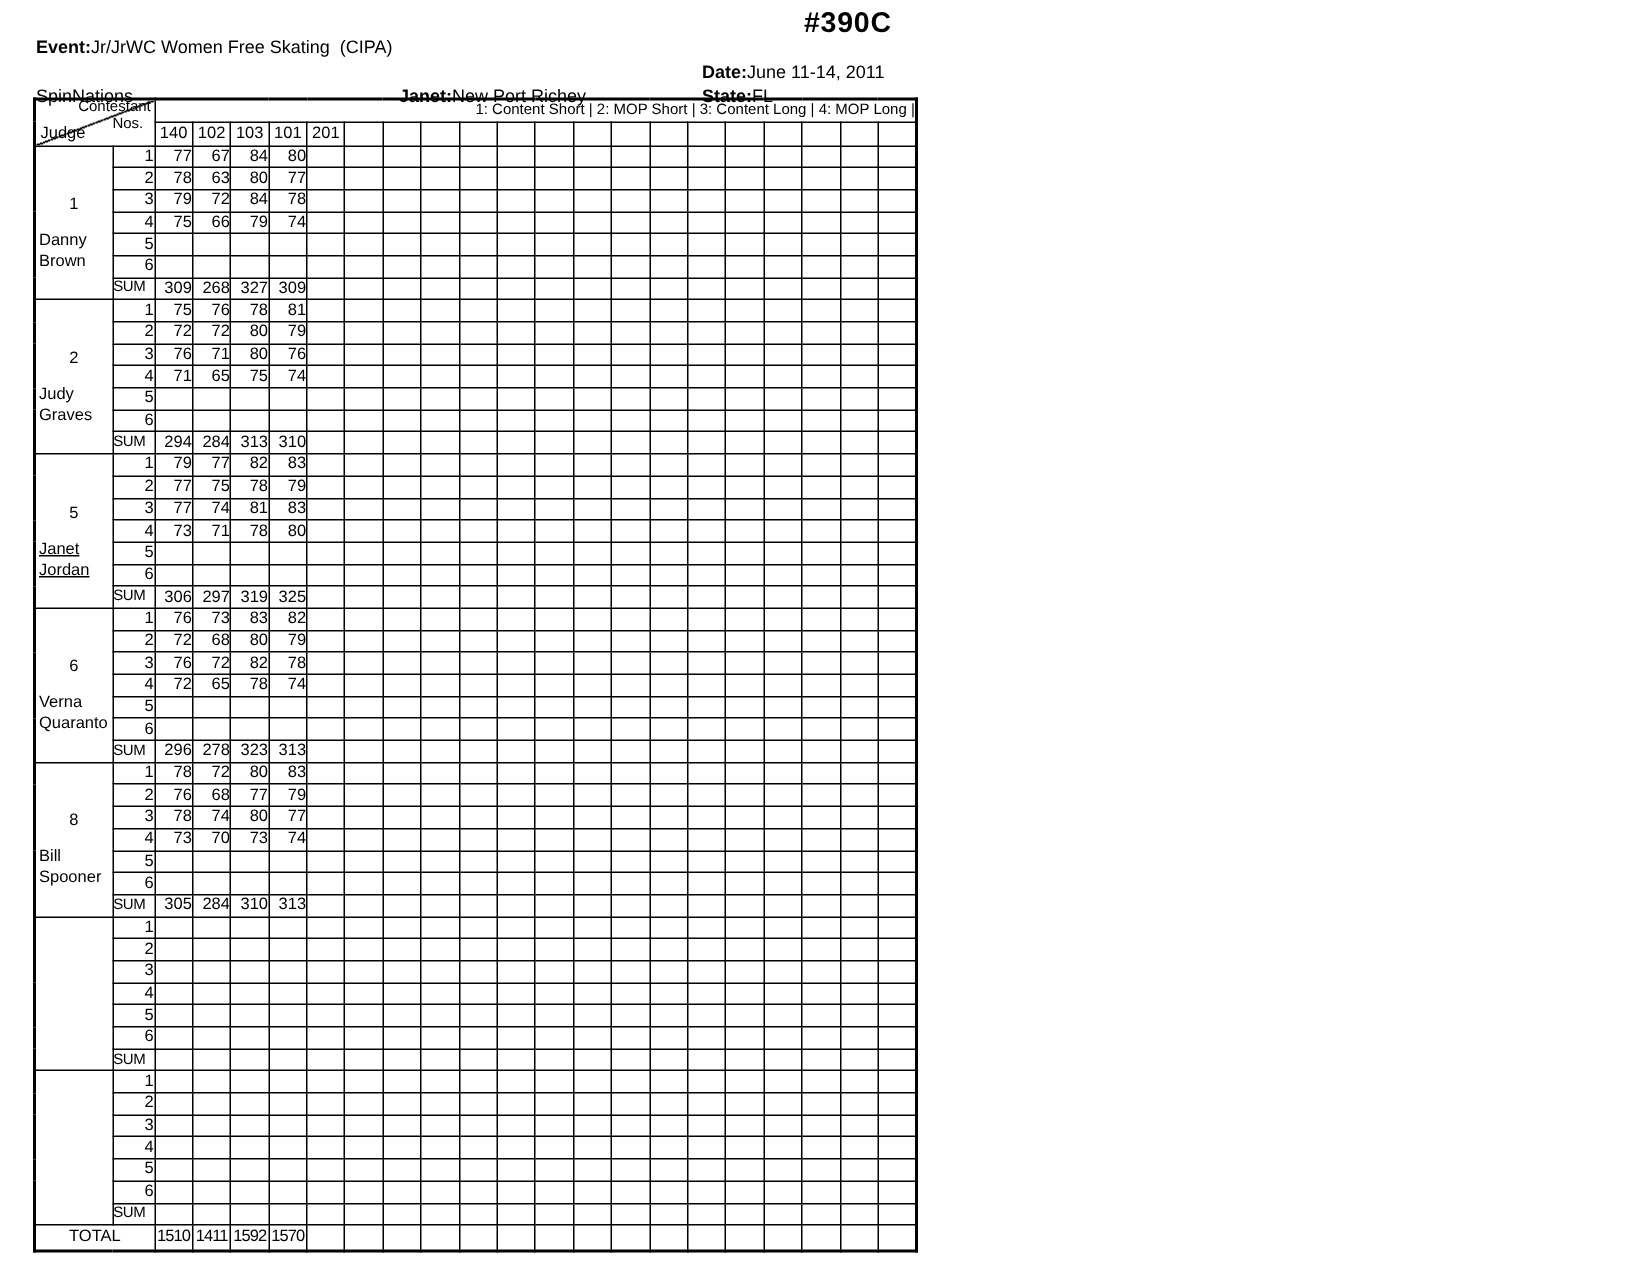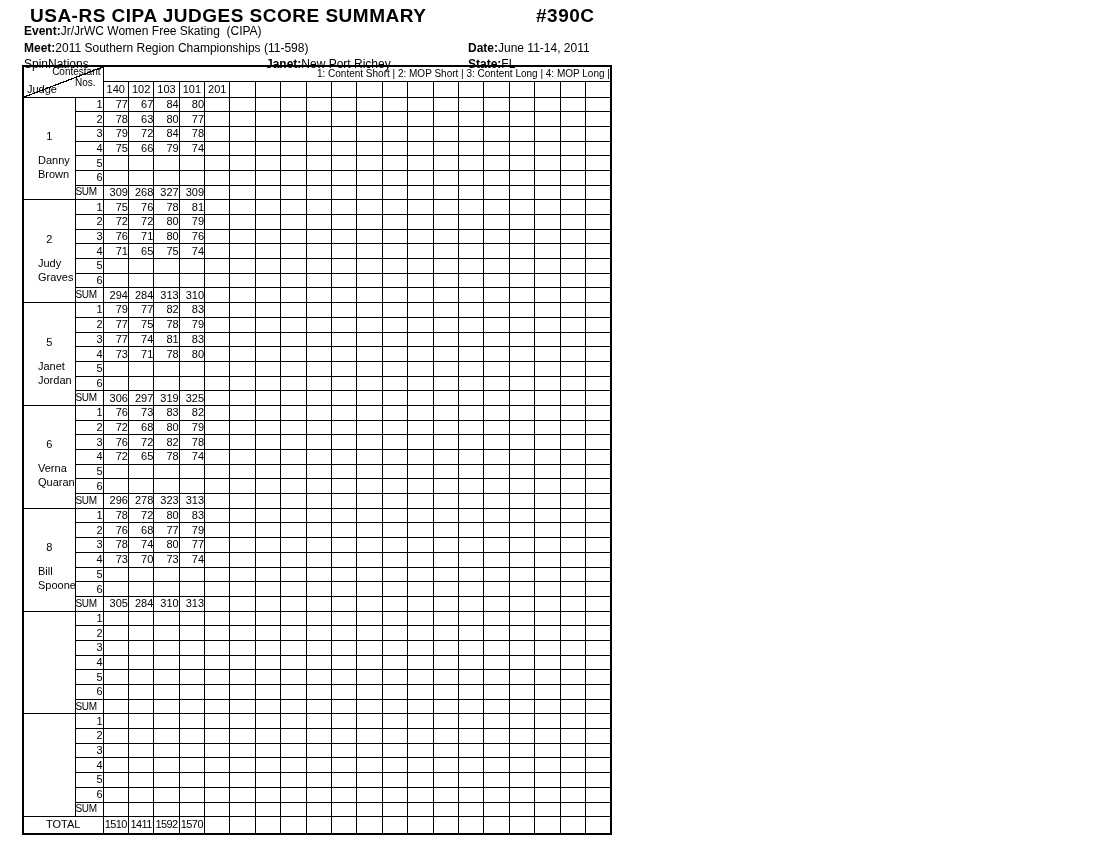--- a/index.html
+++ b/index.html
@@ -37,38 +37,36 @@
       #000 calc(50% + 0.6px), transparent calc(50% + 0.6px));
   }
   .corner-top   { position:absolute; top:0px;  right:2px; font-size:10px; }
   .corner-nos   { position:absolute; top:11px; right:7px; font-size:10px; }
   .corner-judge { position:absolute; bottom:2px; left:3px; font-size:11px; }
 
   td.legend { font-size:10px; padding-left:4px; text-align:right; vertical-align:middle; white-space:pre; }
   td.nos { text-align:center; }
   td.judgecell { vertical-align:top; text-align:left; }
   .jnum  { text-align:center; margin-top:15px; font-size:11px; }
-  .jname { margin-top:11px; padding-left:14px; font-size:11px; line-height:14px; white-space:pre; }
+  .jname { margin-top:11px; padding-left:2px; font-size:11px; line-height:14px; white-space:pre; }
   td.round { text-align:right; padding-right:7px; }
   td.sumlbl { text-align:left; padding-right:1px; font-size:10px; letter-spacing:-0.3px; }
   td.scorecell { text-align:right; padding-right:4px; }
   td.totallbl { text-align:center; font-size:11px; }
   td.totalcell { text-align:center; letter-spacing:-0.6px; }
 </style>
 </head>
 <body>
 
 <div id="page">
 
-  <div class="abs title" style="left:30px; top:5px;">USA-RS CIPA JUDGES SCORE SUMMARY</div>
   <div class="abs title" style="left:536px; top:5px;">#390C</div>
 
   <div class="abs hline" style="left:24px; top:24px;"><b>Event:</b><span>Jr/JrWC Women Free Skating  (CIPA)</span></div>
 
-  <div class="abs hline" style="left:24px; top:41px;"><b>Meet:</b><span>2011 Southern Region Championships (11-598)</span></div>
   <div class="abs hline" style="left:468px; top:41px;"><b>Date:</b><span>June 11-14, 2011</span></div>
 
   <div class="abs hline" style="left:24px; top:57px;">SpinNations</div>
   <div class="abs hline" style="left:266px; top:57px;"><b>Janet:</b><span>New Port Richey</span></div>
   <div class="abs hline" style="left:468px; top:57px;"><b>State:</b><span>FL</span></div>
 
   <table class="score">
     <colgroup id="cols">
         <col style="width: 52px;">
         <col style="width: 28px;">
@@ -452,21 +450,21 @@
           <td class="scorecell bb2"></td>
           <td class="scorecell bb2"></td>
           <td class="scorecell bl2 bb2"></td>
           <td class="scorecell bb2"></td>
           <td class="scorecell bb2"></td>
           <td class="scorecell bb2"></td>
         </tr>
         <tr class="r-b">
           <td class="judgecell bb2" rowspan="7">
             <div class="jnum">5</div>
-            <div class="jname" style="white-space: pre;">Janet
+            <div class="jname" style="white-space: pre; text-decoration: underline;">Janet
 Jordan</div>
           </td>
           <td class="round">1</td>
           <td class="scorecell bl2">79</td>
           <td class="scorecell">77</td>
           <td class="scorecell">82</td>
           <td class="scorecell">83</td>
           <td class="scorecell bl2"></td>
           <td class="scorecell"></td>
           <td class="scorecell"></td>

